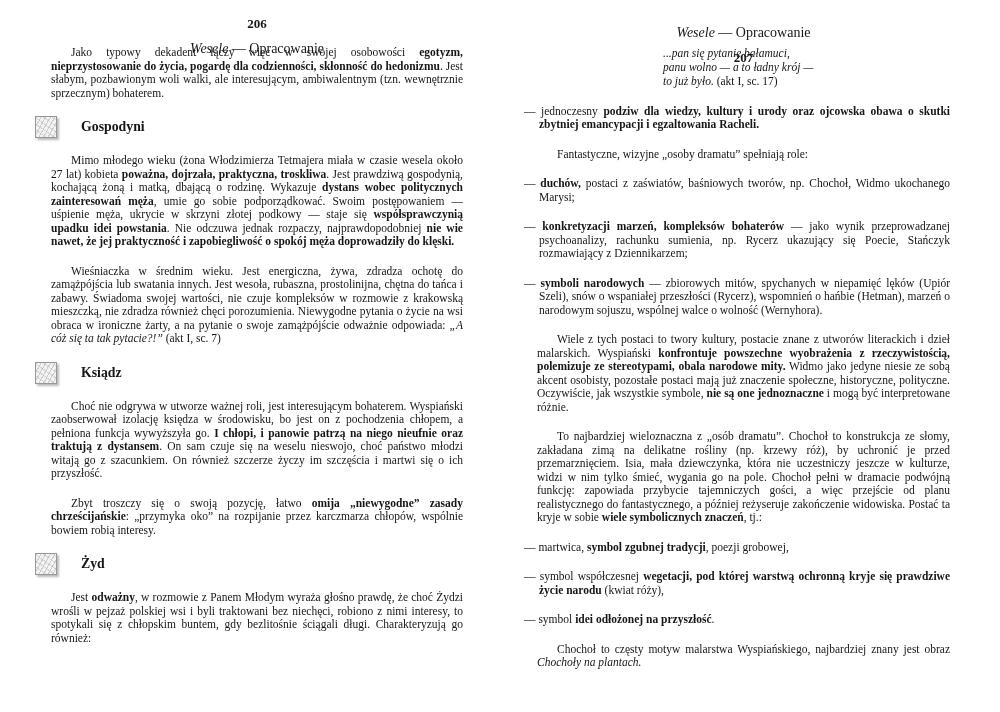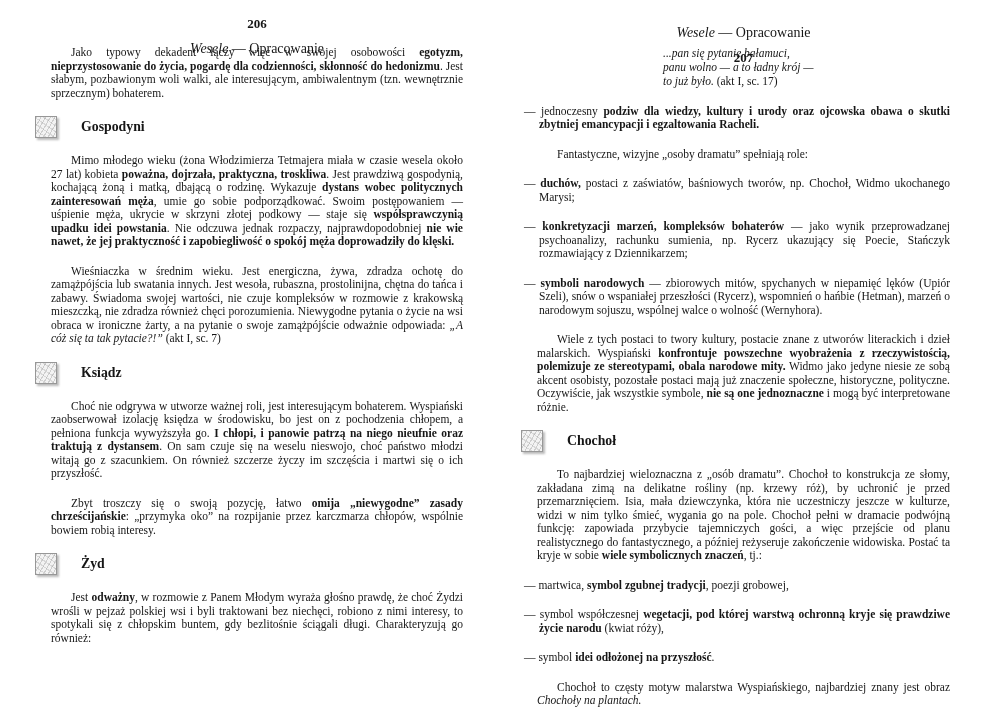--- a/index.html
+++ b/index.html
@@ -87,23 +87,19 @@
         <div class="vline"><span class="i">...pan się pytanie bałamuci,</span></div>
         <div class="vline"><span class="i">panu wolno — a to ładny krój —</span></div>
         <div class="vline"><span class="i">to już było.</span><span> (akt I, sc. 17)</span></div>
       </div>
       <p class="para dash"><span>— </span><span>jednoczesny </span><span class="b">podziw dla wiedzy, kultury i urody oraz ojcowska obawa o skutki zbytniej emancypacji i egzaltowania Racheli.</span></p>
       <p class="para indent"><span>Fantastyczne, wizyjne „osoby dramatu” spełniają role:</span></p>
       <p class="para dash"><span>— </span><span class="b">duchów,</span><span> postaci z zaświatów, baśniowych tworów, np. Chochoł, Widmo ukochanego Marysi;</span></p>
       <p class="para dash"><span>— </span><span class="b">konkretyzacji marzeń, kompleksów bohaterów</span><span> — jako wynik przeprowadzanej psychoanalizy, rachunku sumienia, np. Rycerz ukazujący się Poecie, Stańczyk rozmawiający z Dziennikarzem;</span></p>
       <p class="para dash"><span>— </span><span class="b">symboli narodowych</span><span> — zbiorowych mitów, spychanych w niepamięć lęków (Upiór Szeli), snów o wspaniałej przeszłości (Rycerz), wspomnień o hańbie (Hetman), marzeń o narodowym sojuszu, wspólnej walce o wolność (Wernyhora).</span></p>
       <p class="para indent"><span>Wiele z tych postaci to twory kultury, postacie znane z utworów literackich i dzieł malarskich. Wyspiański </span><span class="b">konfrontuje powszechne wyobrażenia z rzeczywistością, polemizuje ze stereotypami, obala narodowe mity.</span><span> Widmo jako jedyne niesie ze sobą akcent osobisty, pozostałe postaci mają już znaczenie społeczne, historyczne, polityczne. Oczywiście, jak wszystkie symbole, </span><span class="b">nie są one jednoznaczne</span><span> i mogą być interpretowane różnie.</span></p>
-      <div class="section">
-        <span class="deco-icon"></span>
-        <h3>Chochoł</h3>
-      </div>
       <p class="para indent"><span>To najbardziej wieloznaczna z „osób dramatu”. Chochoł to konstrukcja ze słomy, zakładana zimą na delikatne rośliny (np. krzewy róż), by uchronić je przed przemarznięciem. Isia, mała dziewczynka, która nie uczestniczy jeszcze w kulturze, widzi w nim tylko śmieć, wygania go na pole. Chochoł pełni w dramacie podwójną funkcję: zapowiada przybycie tajemniczych gości, a więc przejście od planu realistycznego do fantastycznego, a później reżyseruje zakończenie widowiska. Postać ta kryje w sobie </span><span class="b">wiele symbolicznych znaczeń</span><span>, tj.:</span></p>
       <p class="para dash"><span>— </span><span>martwica, </span><span class="b">symbol zgubnej tradycji</span><span>, poezji grobowej,</span></p>
       <p class="para dash"><span>— </span><span>symbol współczesnej </span><span class="b">wegetacji, pod której warstwą ochronną kryje się prawdziwe życie narodu</span><span> (kwiat róży),</span></p>
       <p class="para dash"><span>— </span><span>symbol </span><span class="b">idei odłożonej na przyszłość</span><span>.</span></p>
       <p class="para indent"><span>Chochoł to częsty motyw malarstwa Wyspiańskiego, najbardziej znany jest obraz </span><span class="i">Chochoły na plantach.</span></p>
     </div>
 </div>
 
 </body></html>

